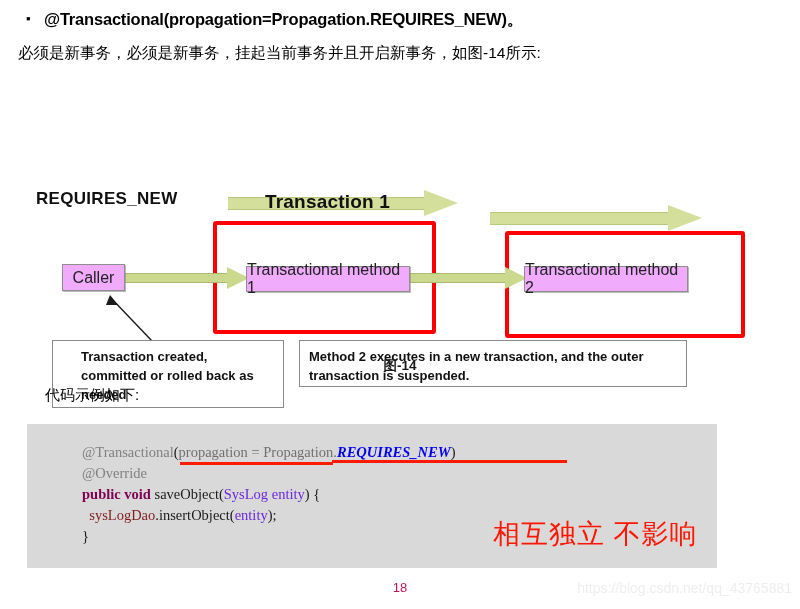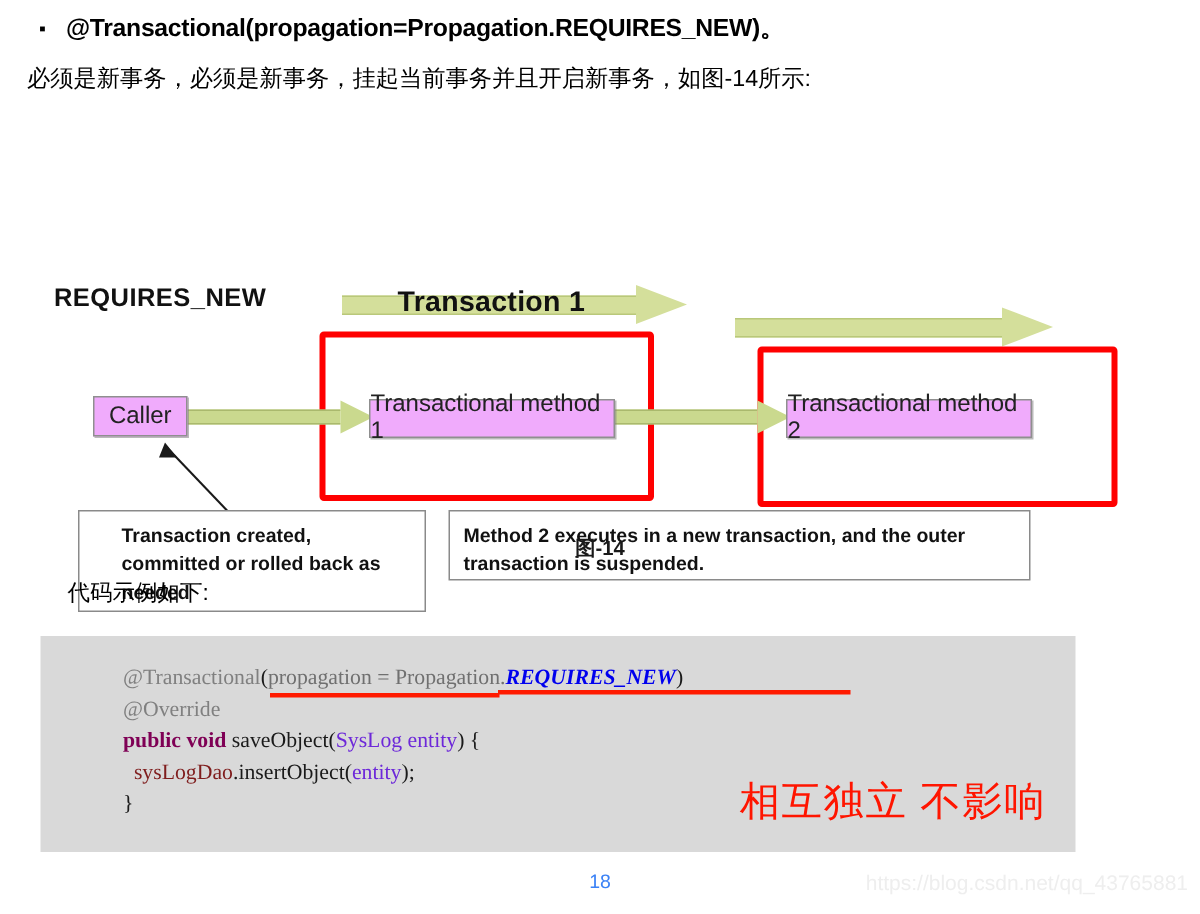--- a/index.html
+++ b/index.html
@@ -224,21 +224,21 @@
   }
 
   
   #page-number {
     position: absolute;
     left: 0;
     top: 580px;
     width: 800px;
     text-align: center;
     font-size: 13px;
-    color: #3b82f6;
+    color: #be185d;
   }
   #watermark {
     position: absolute;
     right: 8px;
     top: 580px;
     font-size: 14px;
     color: #eeeeee;
     white-space: nowrap;
   }
 </style>

